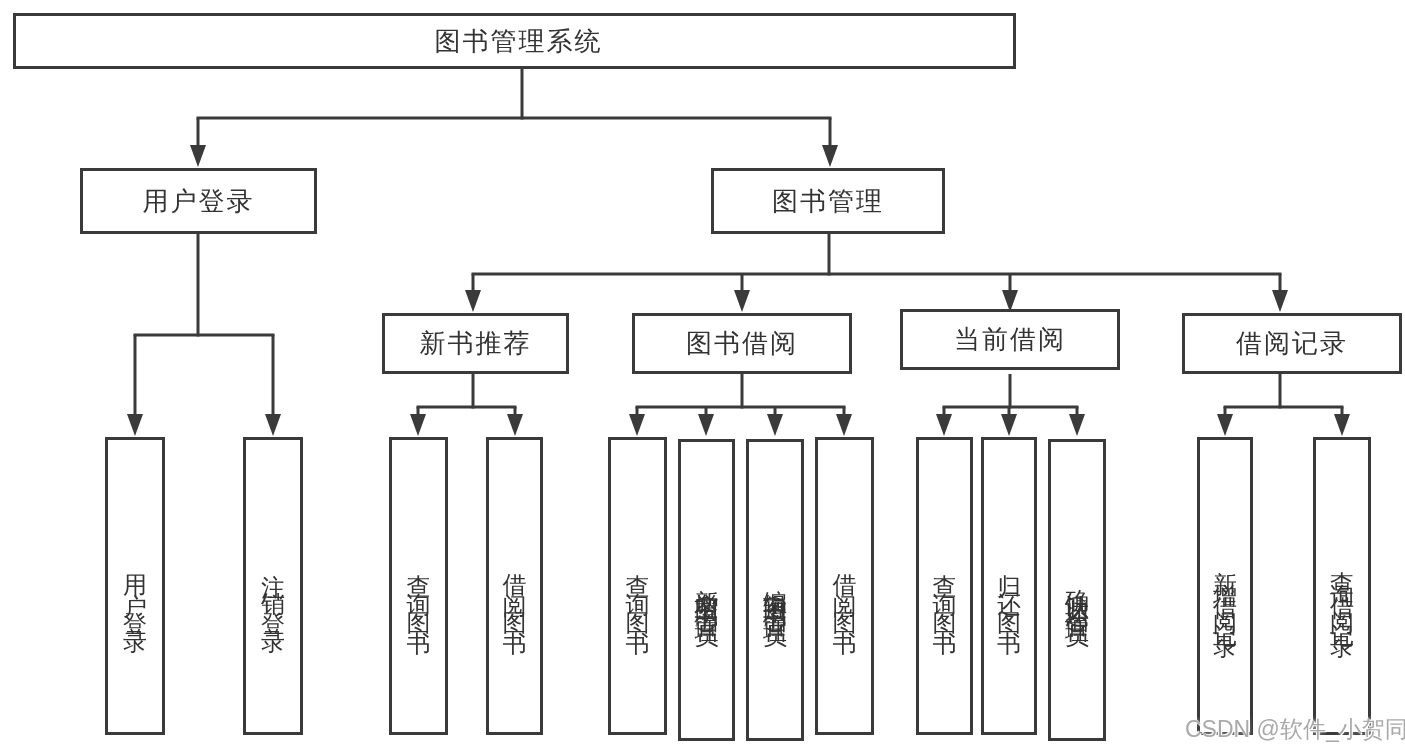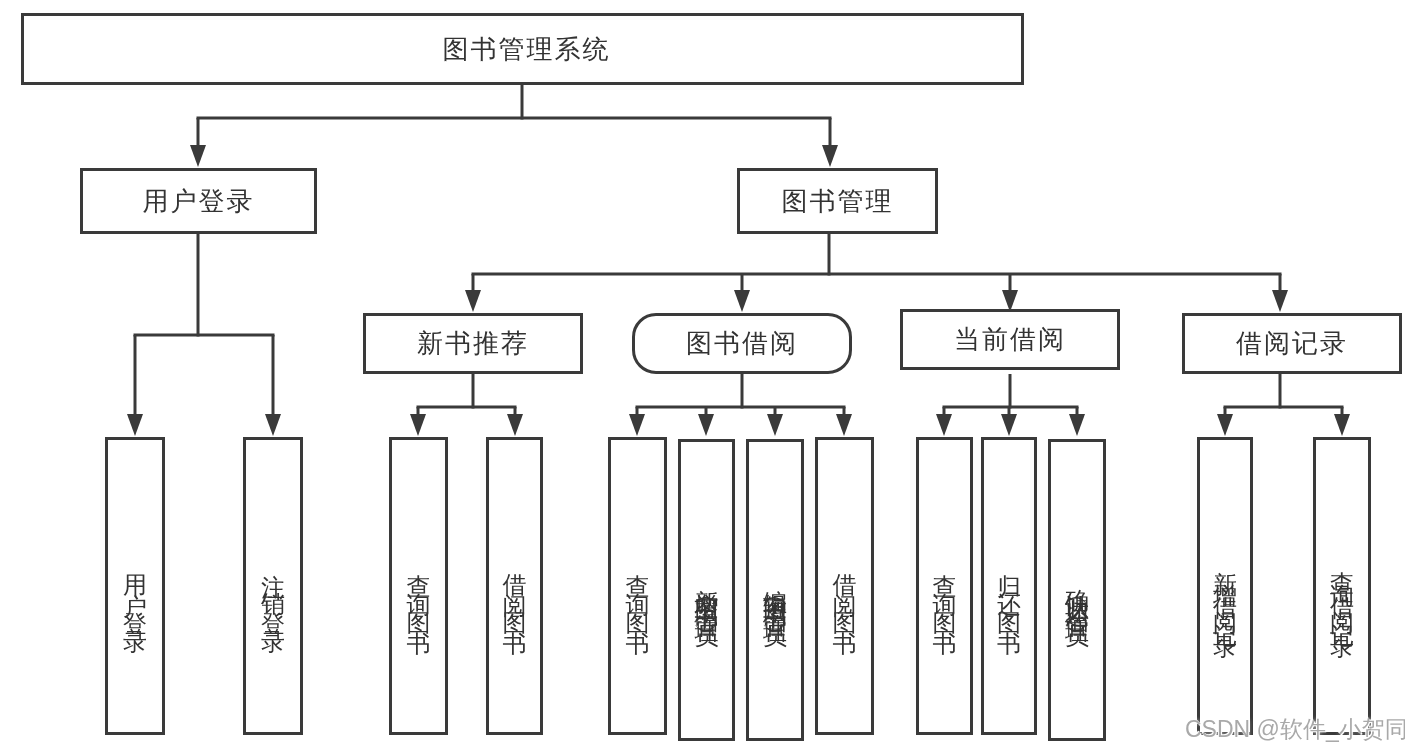--- a/index.html
+++ b/index.html
@@ -121,27 +121,27 @@
     <g stroke="#3a3a3a" stroke-width="3" fill="#3a3a3a">
       <line x1="1280" y1="374" x2="1280" y2="408.5"></line>
       <line x1="1223.5" y1="407" x2="1343.5" y2="407"></line>
       <line x1="1225" y1="407" x2="1225" y2="417"></line>
       <path d="M 1217 414 L 1233 414 L 1225 436 Z" stroke="none"></path>
       <line x1="1342" y1="407" x2="1342" y2="417"></line>
       <path d="M 1334 414 L 1350 414 L 1342 436 Z" stroke="none"></path>
     </g>
   </svg>
 
-  <div class="node h-node" style="left:21px; top:13px; width:1003px; height:72px;padding-left:8px;">图书管理系统</div>
+  <div class="node h-node" style="left:13px; top:13px; width:1003px; height:56px;padding-left:8px;">图书管理系统</div>
 
   <div class="node h-node" style="left:80px; top:168px; width:237px; height:66px;">用户登录</div>
-  <div class="node h-node" style="left:737px; top:168px; width:201px; height:66px;">图书管理</div>
+  <div class="node h-node" style="left:711px; top:168px; width:234px; height:66px;">图书管理</div>
 
-  <div class="node h-node" style="left:363px; top:313px; width:220px; height:61px;">新书推荐</div>
-  <div class="node h-node" style="left:632px; top:313px; width:220px; height:61px;border-radius:24px;">图书借阅</div>
+  <div class="node h-node" style="left:382px; top:313px; width:187px; height:61px;">新书推荐</div>
+  <div class="node h-node" style="left:632px; top:313px; width:220px; height:61px;">图书借阅</div>
   <div class="node h-node" style="left:900px; top:309px; width:220px; height:61px;">当前借阅</div>
   <div class="node h-node" style="left:1170px; top:313px; width:220px; height:61px;margin-left:12px;">借阅记录</div>
 
   <div class="node leaf sp4" style="left:105px; top:437px; width:60px; height:298px;">用户登录</div>
   <div class="node leaf sp4" style="left:243px; top:437px; width:60px; height:298px;">注销登录</div>
 
   <div class="node leaf sp4" style="left:389px; top:437px; width:59px; height:298px;">查询图书</div>
   <div class="node leaf sp4" style="left:486px; top:437px; width:57px; height:298px;">借阅图书</div>
 
   <div class="node leaf sp4" style="left:608px; top:437px; width:59px; height:298px;">查询图书</div>

